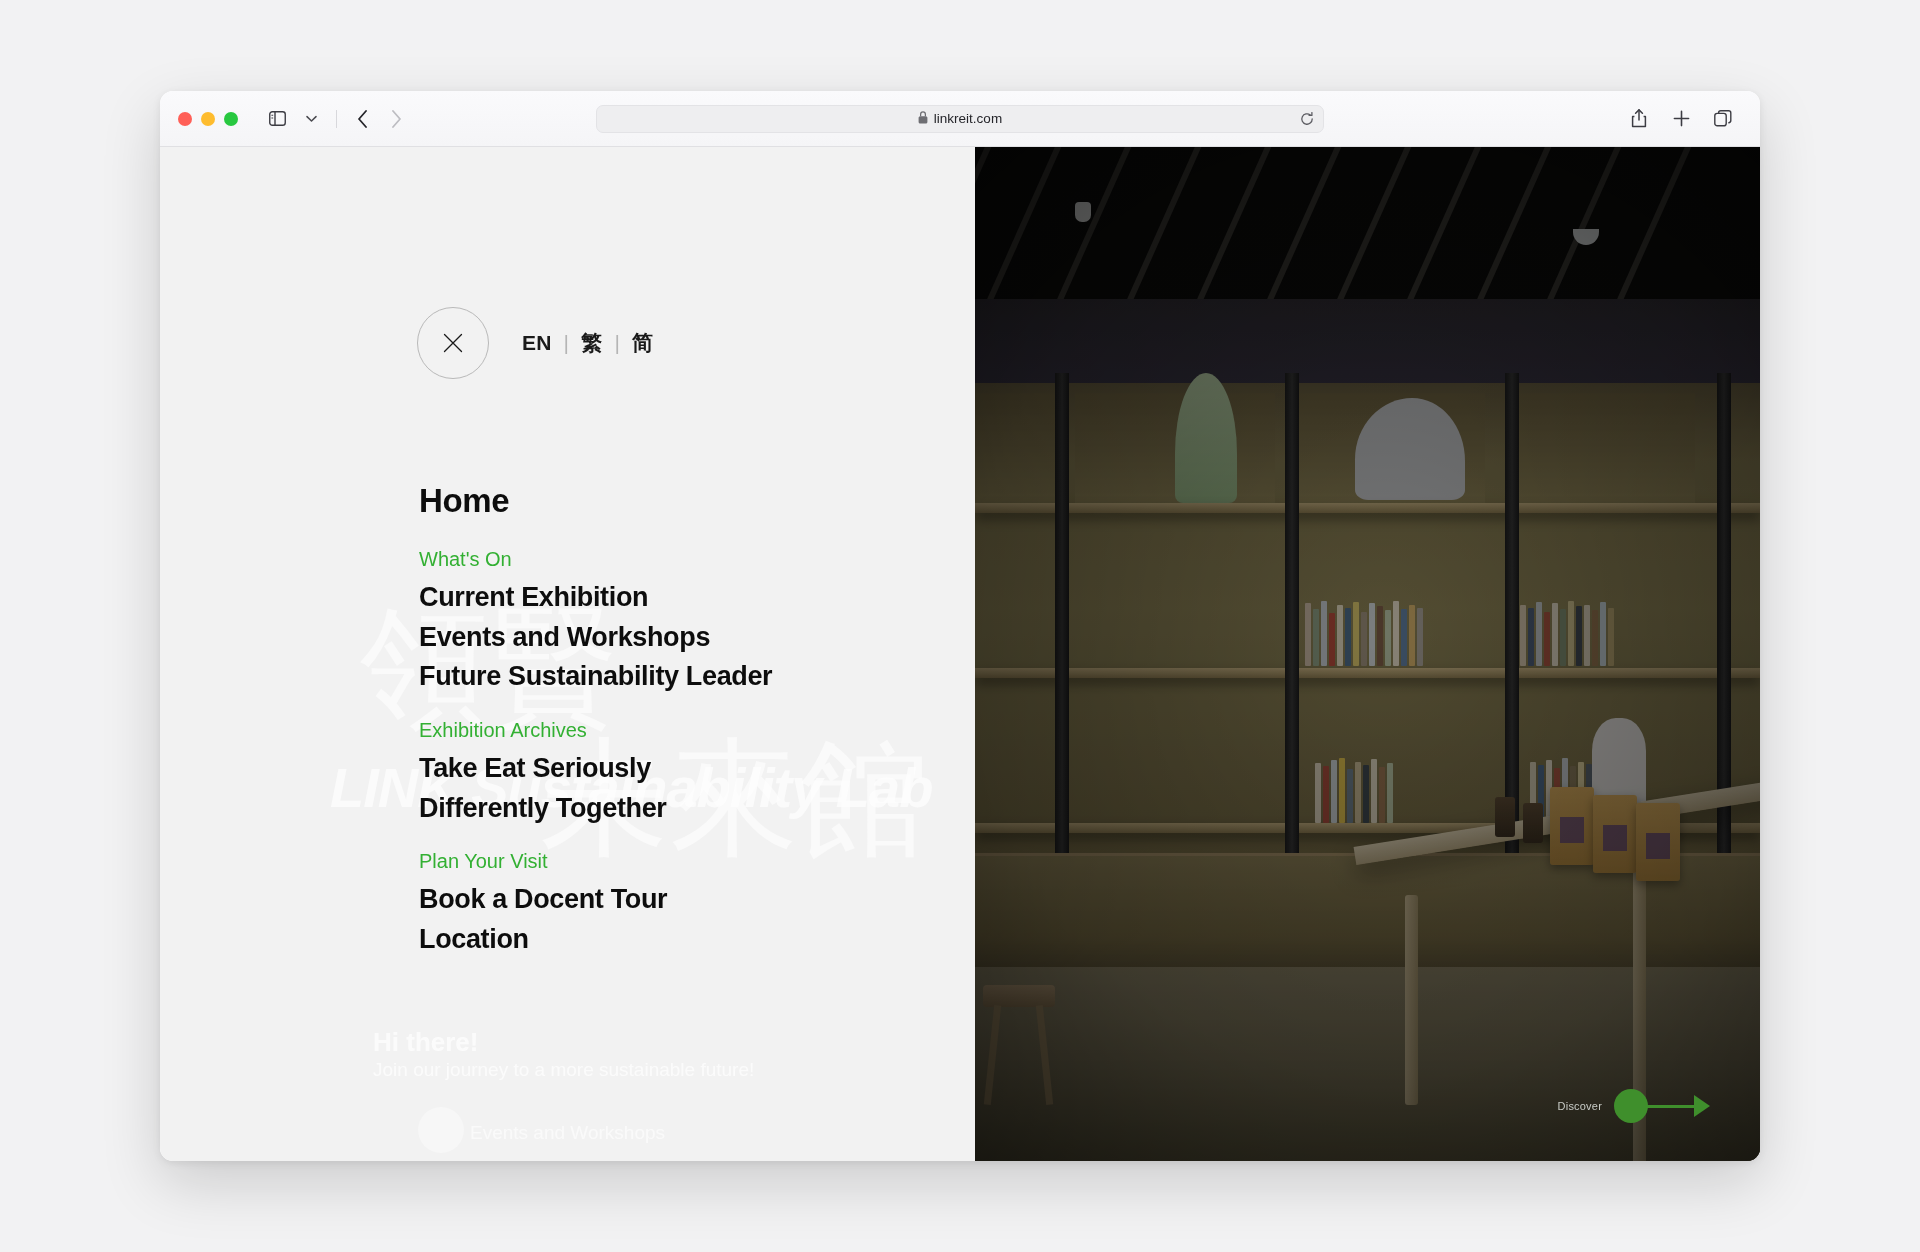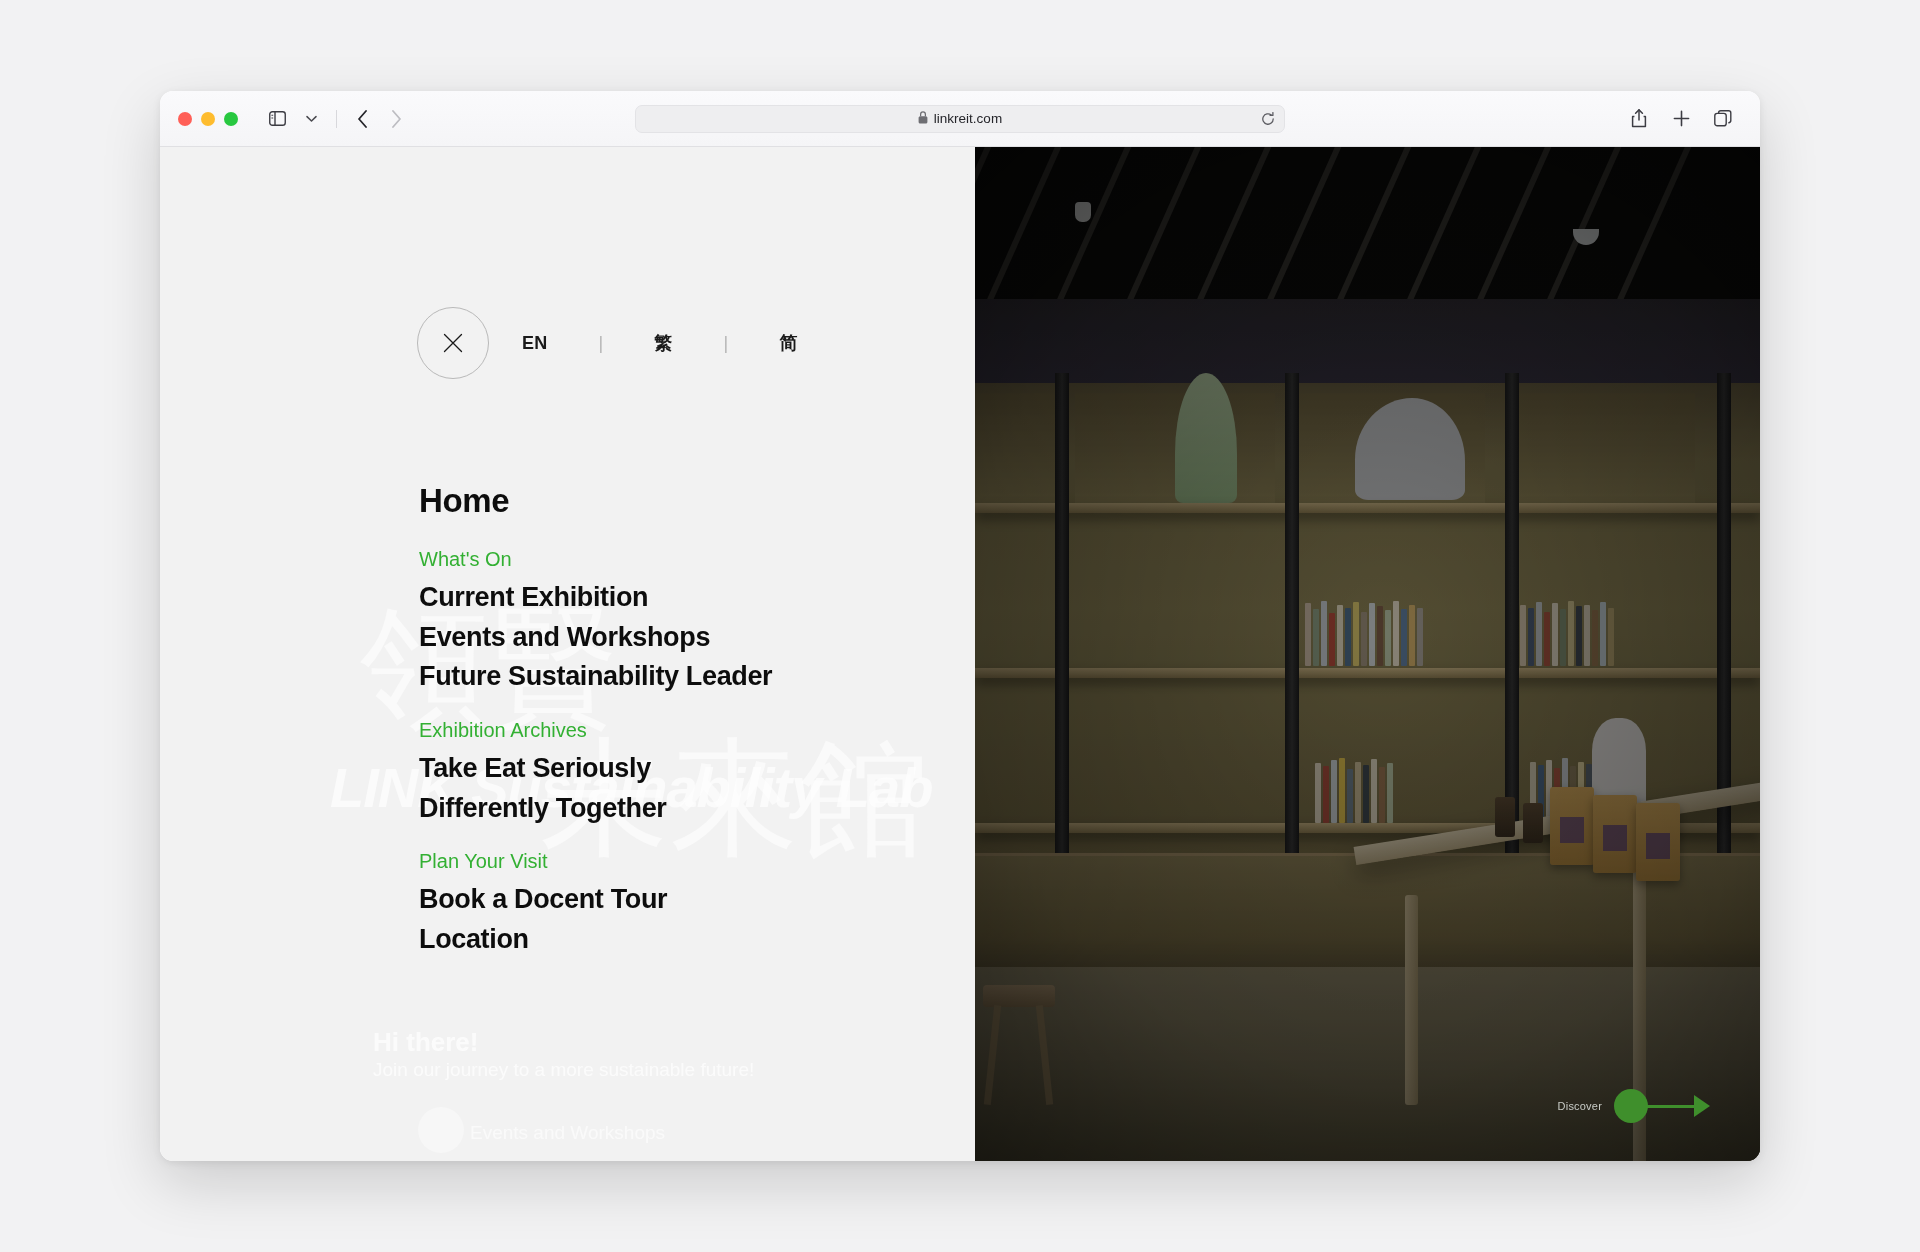--- a/index.html
+++ b/index.html
@@ -72,21 +72,21 @@
   }
   .shield-icon-btn {
     position: absolute;
     left: 494px;
     display: flex; align-items: center; justify-content: center;
     width: 26px; height: 26px;
     pointer-events: auto;
   }
   .urlbar {
     pointer-events: auto;
-    width: 650px;
+    width: 728px;
     height: 28px;
     background: #eeeef0;
     border: 1px solid #e3e3e6;
     border-radius: 7px;
     display: flex;
     align-items: center;
     justify-content: center;
     position: relative;
   }
   .url-center {
@@ -206,24 +206,23 @@
   .close-btn {
     width: 72px; height: 72px;
     border-radius: 50%;
     border: 1px solid #b9b9b9;
     background: transparent;
     display: flex; align-items: center; justify-content: center;
     color: #1a1a1a;
   }
   .lang {
     display: flex; align-items: center;
-    font-size: 18px; font-weight: 700;
+    font-size: 21px; font-weight: 700;
     color: #1a1a1a;
     letter-spacing: .2px;
-    gap: 39px;
   }
   .lang .opt { padding: 0 1px; }
   .lang .bar { color: #b5b5b5; font-weight: 400; margin: 0 11px; }
 
   
   .menu-nav {
     position: absolute;
     left: 259px;
     top: 337px;
     z-index: 4;

